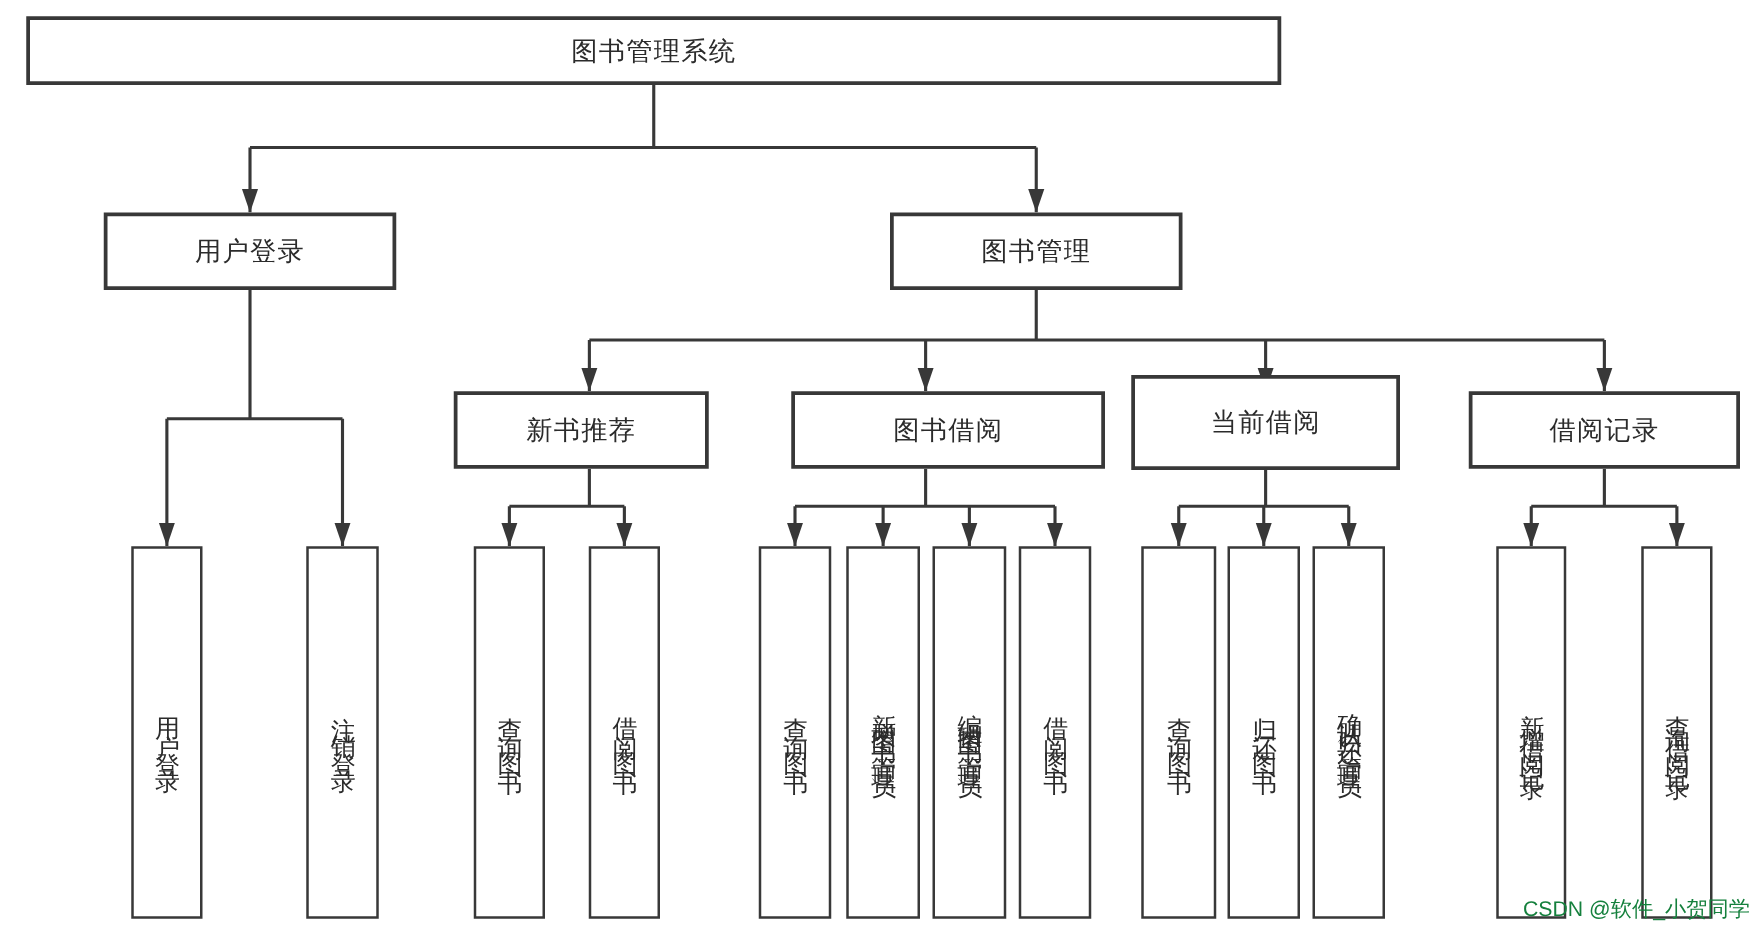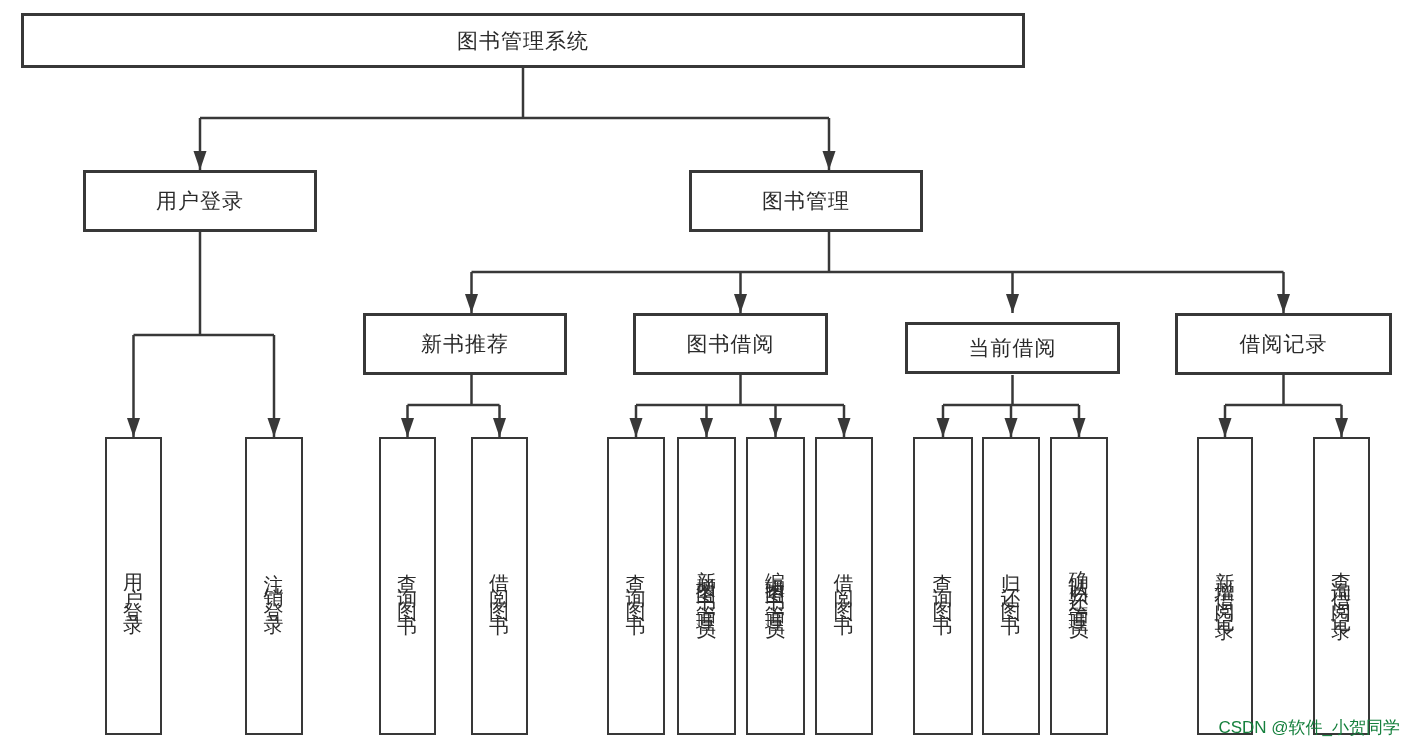--- a/index.html
+++ b/index.html
@@ -114,31 +114,31 @@
     </g>
   </svg>
 
   <div class="box hbox" style="left:21px; top:13px; width:1004px; height:55px;font-family:Liberation Serif, serif;">
     <span>图书管理系统</span>
   </div>
 
   <div class="box hbox" style="left:83px; top:170px; width:234px; height:62px;">
     <span>用户登录</span>
   </div>
-  <div class="box hbox" style="left:689px; top:170px; width:234px; height:62px;">
+  <div class="box hbox" style="left:712px; top:170px; width:234px; height:62px;">
     <span>图书管理</span>
   </div>
 
   <div class="box hbox" style="left:363px; top:313px; width:204px; height:62px;">
     <span>新书推荐</span>
   </div>
-  <div class="box hbox" style="left:633px; top:313px; width:195px; height:62px;">
+  <div class="box hbox" style="left:633px; top:313px; width:251px; height:62px;">
     <span>图书借阅</span>
   </div>
-  <div class="box hbox" style="left:905px; top:322px; width:215px; height:52px;">
+  <div class="box hbox" style="left:905px; top:300px; width:215px; height:76px;">
     <span>当前借阅</span>
   </div>
   <div class="box hbox" style="left:1175px; top:313px; width:217px; height:62px;justify-content:center;">
     <span>借阅记录</span>
   </div>
 
   <div class="box leaf" style="left:105px; top:437px; width:57px; height:298px;">
     <span class="vtext ls-short">用户登录</span>
   </div>
   <div class="box leaf" style="left:245px; top:437px; width:58px; height:298px;">

